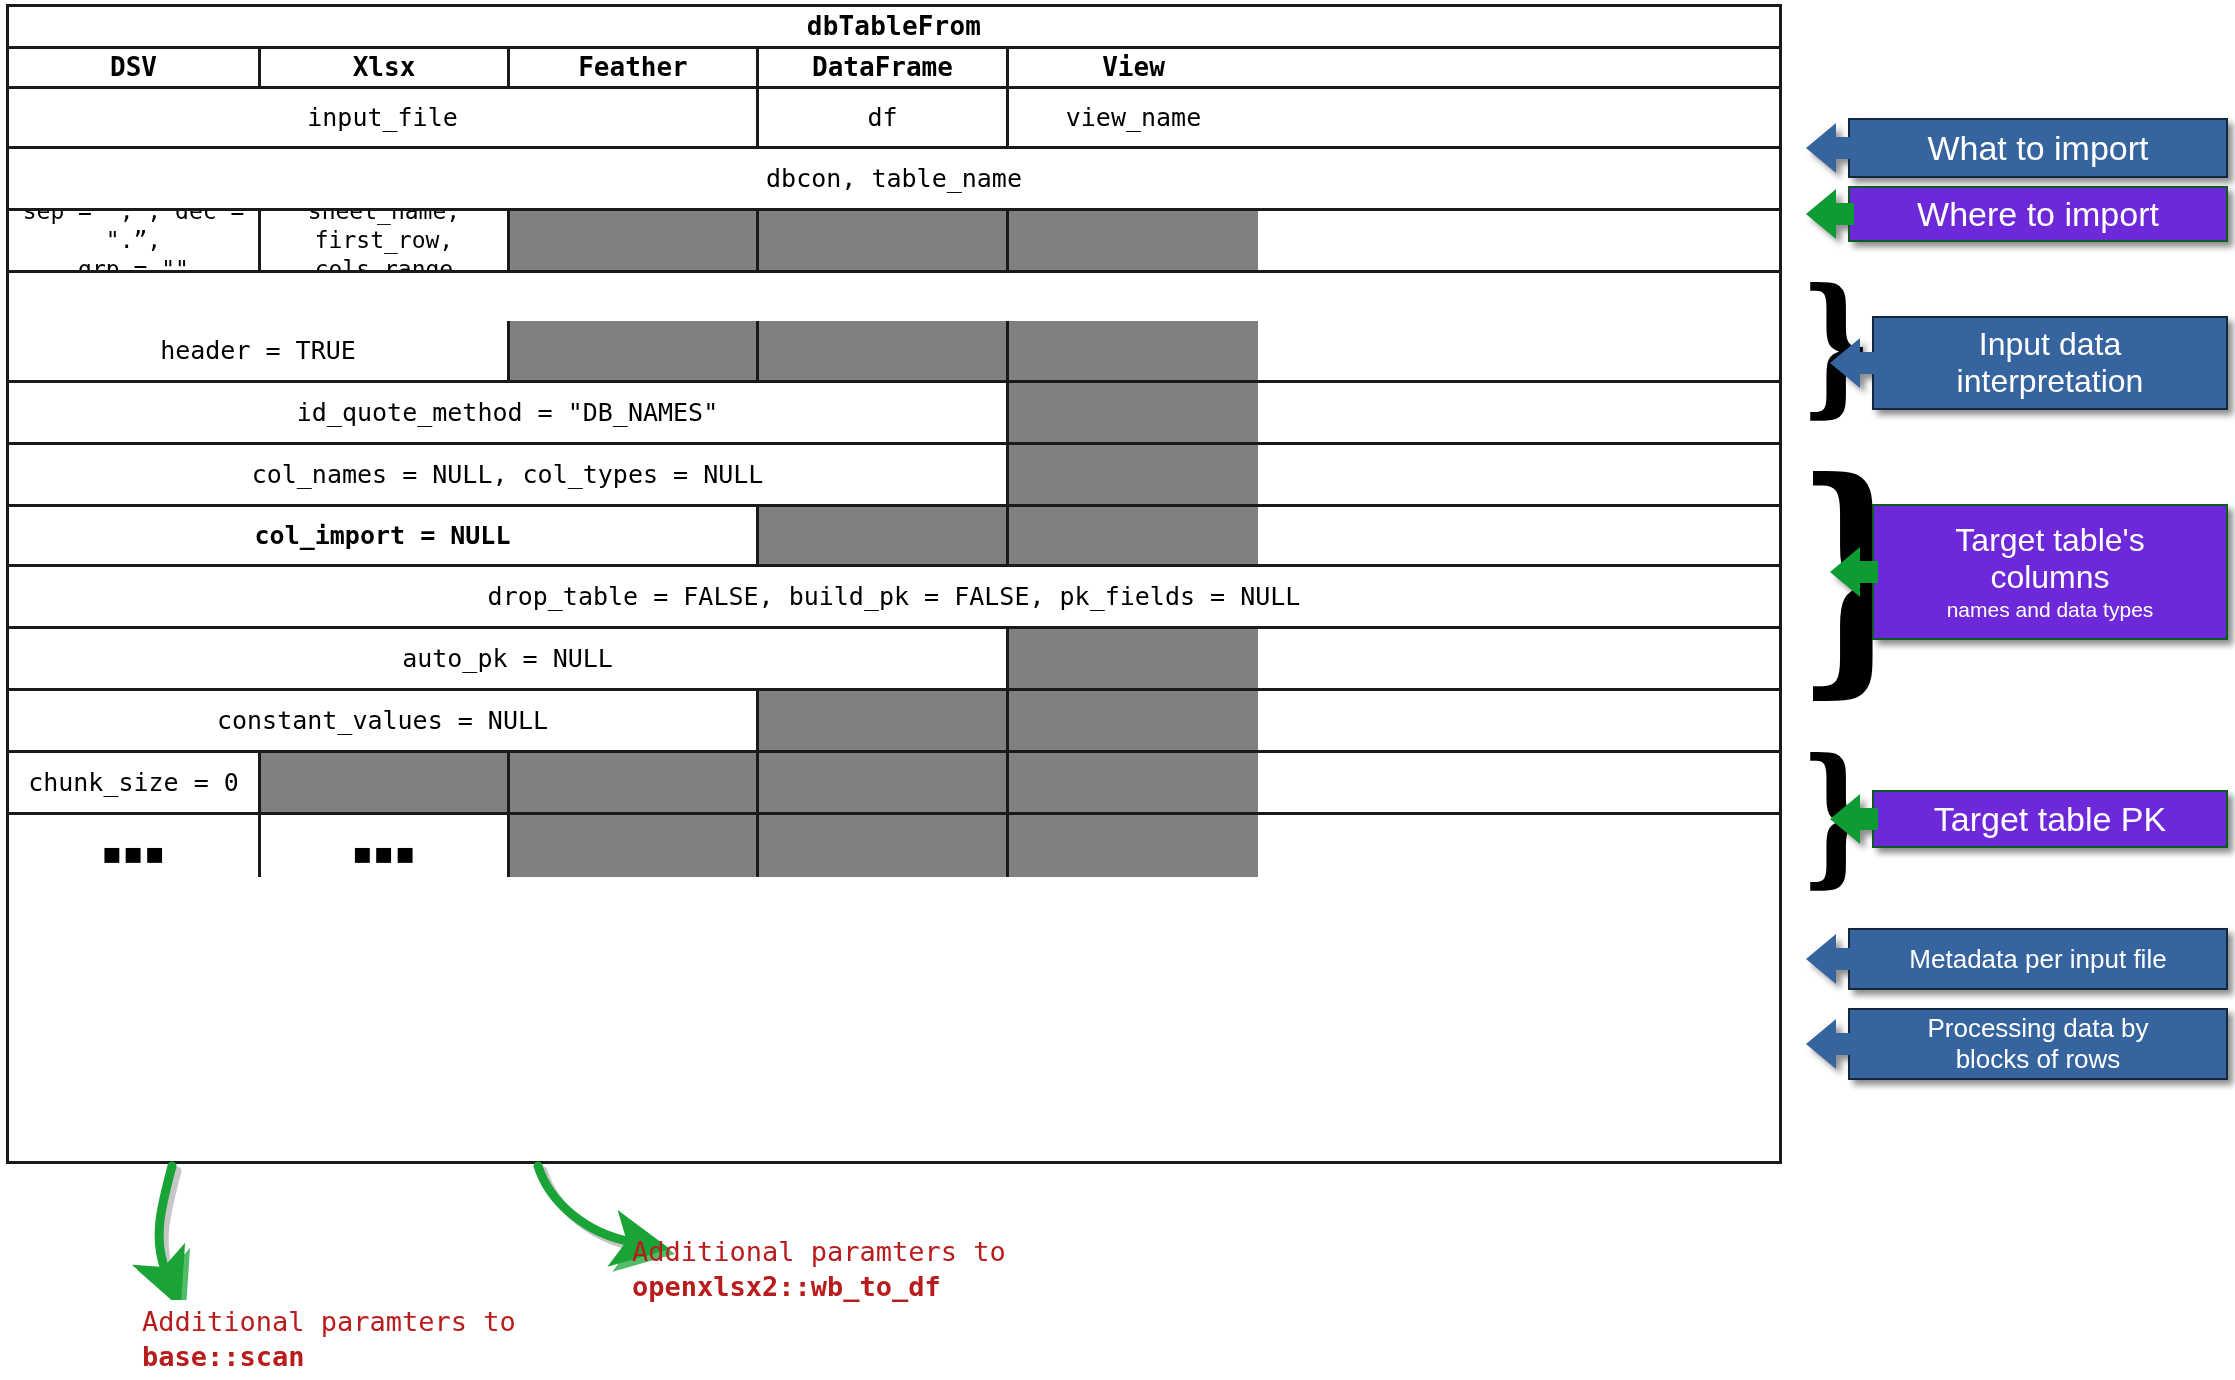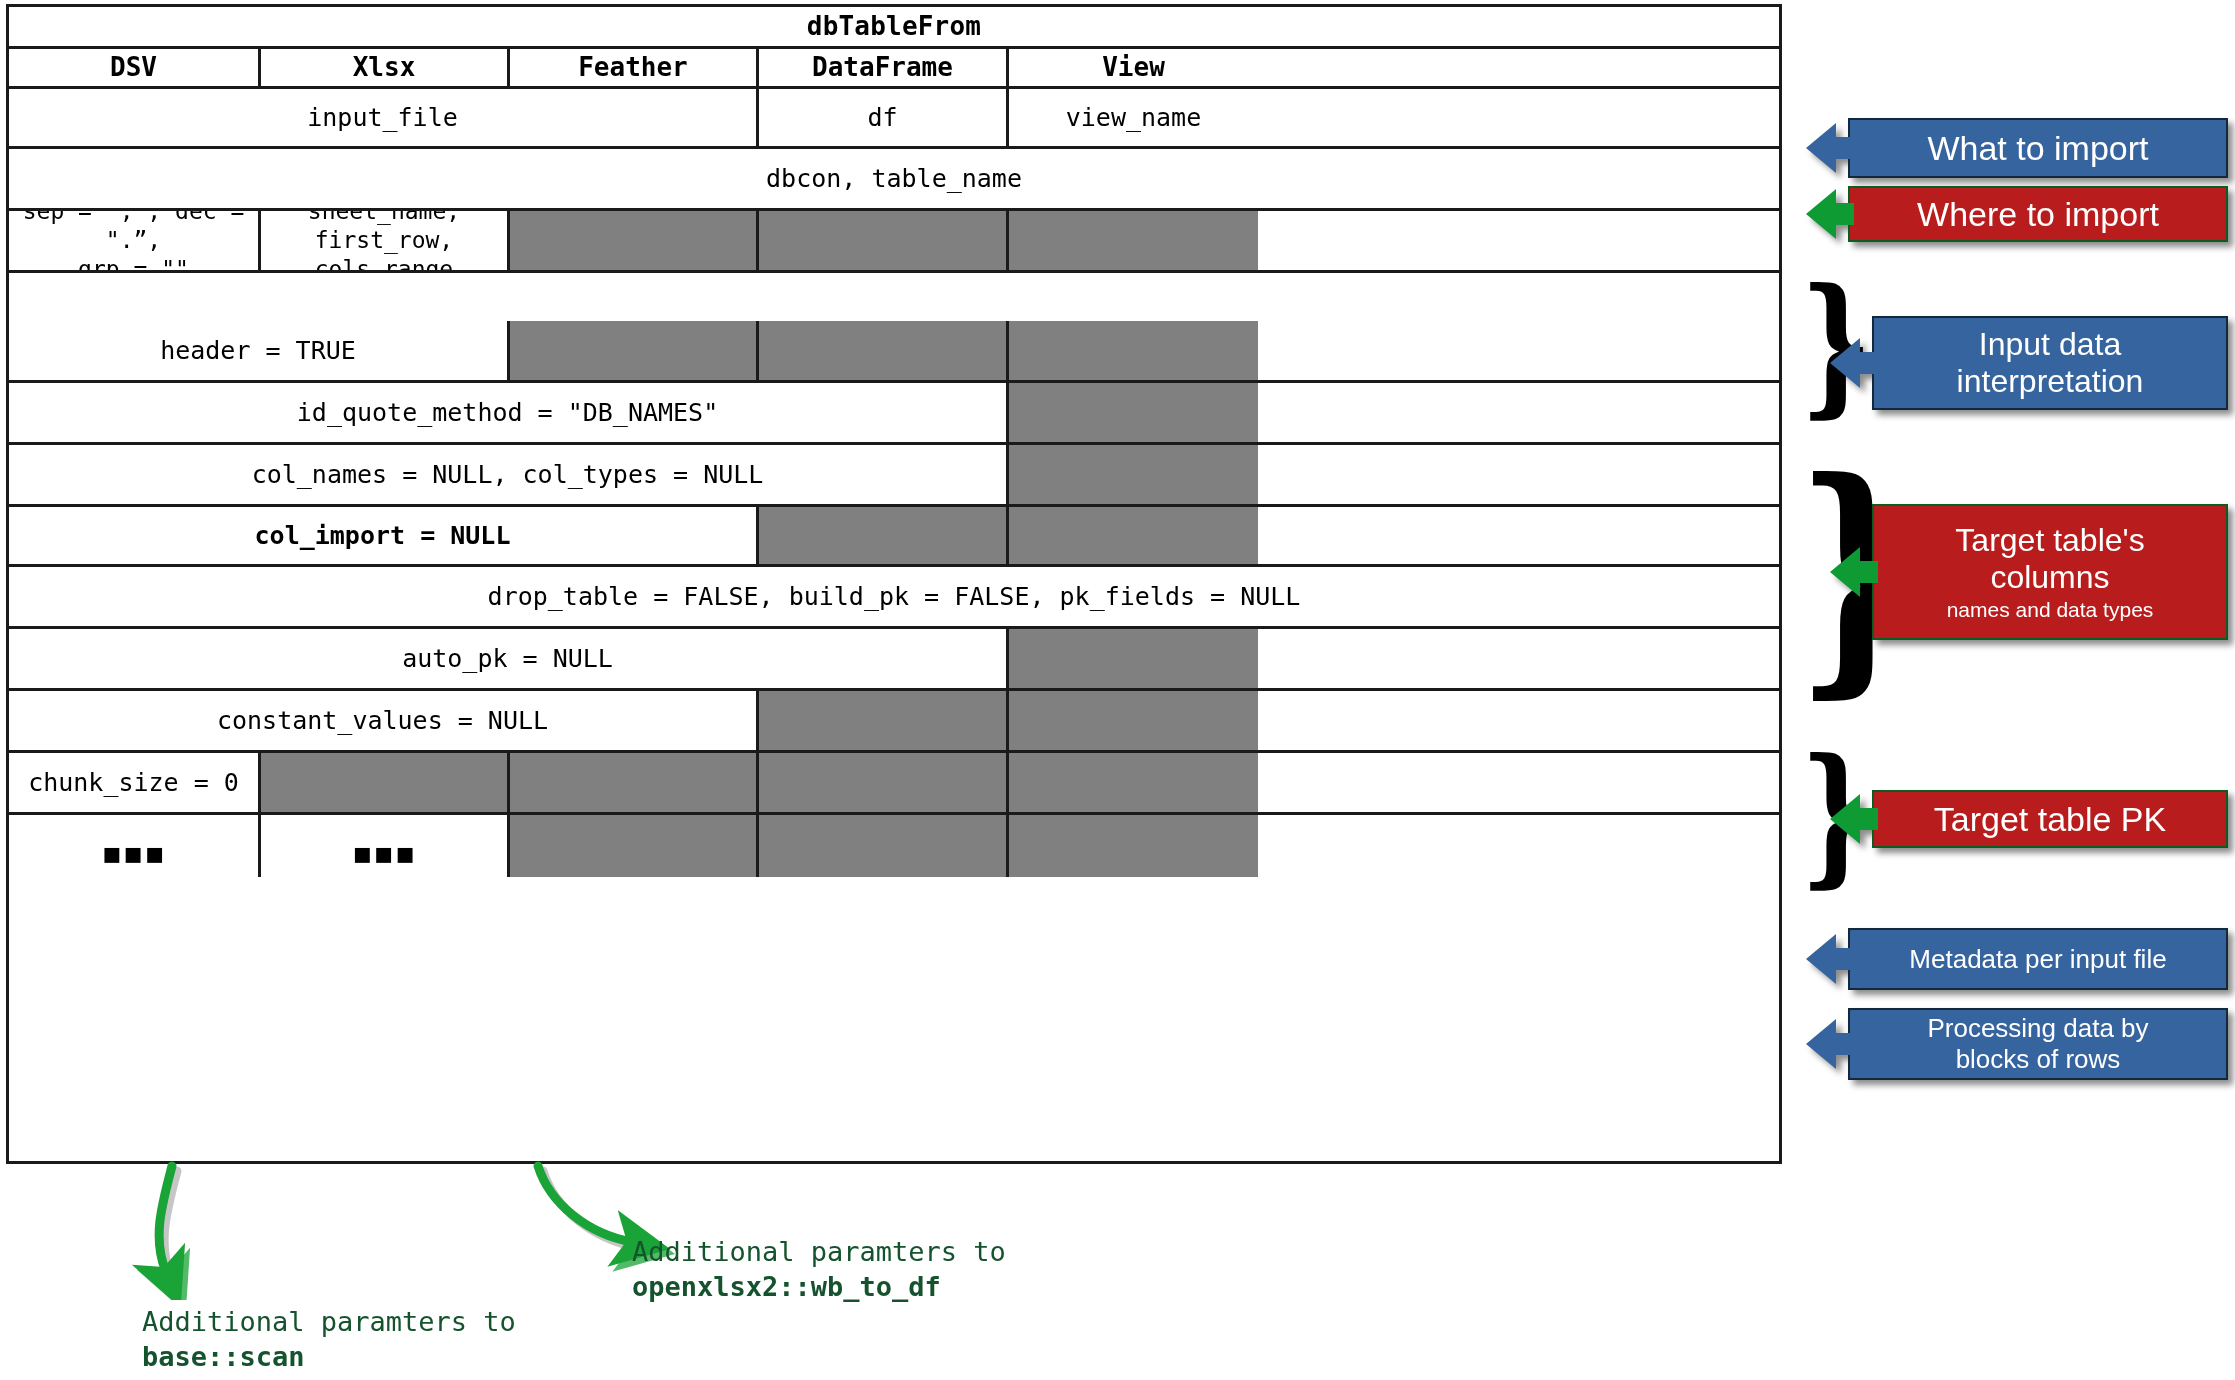--- a/index.html
+++ b/index.html
@@ -55,36 +55,36 @@
   .callout{position:absolute;display:flex;align-items:center;justify-content:center;
            text-align:center;color:#ffffff;font-family:"Liberation Sans",sans-serif;
            border:2px solid #14283c;box-sizing:border-box;
            filter:drop-shadow(5px 5px 3px rgba(0,0,0,.45));}
   .callout .arrowhead{position:absolute;left:-44px;top:50%;width:0;height:0;
         transform:translateY(-50%);
         border-top:25px solid transparent;border-bottom:25px solid transparent;}
   .callout .arrowstem{position:absolute;left:-22px;top:50%;transform:translateY(-50%);
         width:26px;height:22px;}
   .blue{background:#36649f;}
-  .green{background:#b91c1c;border-color:#0b5c20;}
+  .green{background:#6d28d9;border-color:#0b5c20;}
   .blue .arrowhead{border-right:30px solid #36649f;}
   .green .arrowhead{border-right:30px solid #0e9b33;}
   .blue .arrowstem{background:#36649f;}
   .green .arrowstem{background:#0e9b33;}
   .calloutlabel{display:block;}
   .sub{display:block;font-size:21px;margin-top:2px;}
 
   
   .brace{position:absolute;font-family:"DejaVu Serif",serif;color:#000;
          line-height:1;font-weight:bold;transform:scaleX(.75);
          transform-origin:left center;}
 
   
   .note{position:absolute;font-family:"DejaVu Sans Mono",monospace;font-size:27px;
-        color:#14532d;line-height:1.28;white-space:nowrap;}
+        color:#b91c1c;line-height:1.28;white-space:nowrap;}
   .note b{font-weight:bold;}
   .curve{position:absolute;}
 </style>
 </head>
 <body>
 
 <div id="param-table">
 
   <div class="trow" id="title-row">
     <div class="cell" id="title-cell">dbTableFrom</div>

